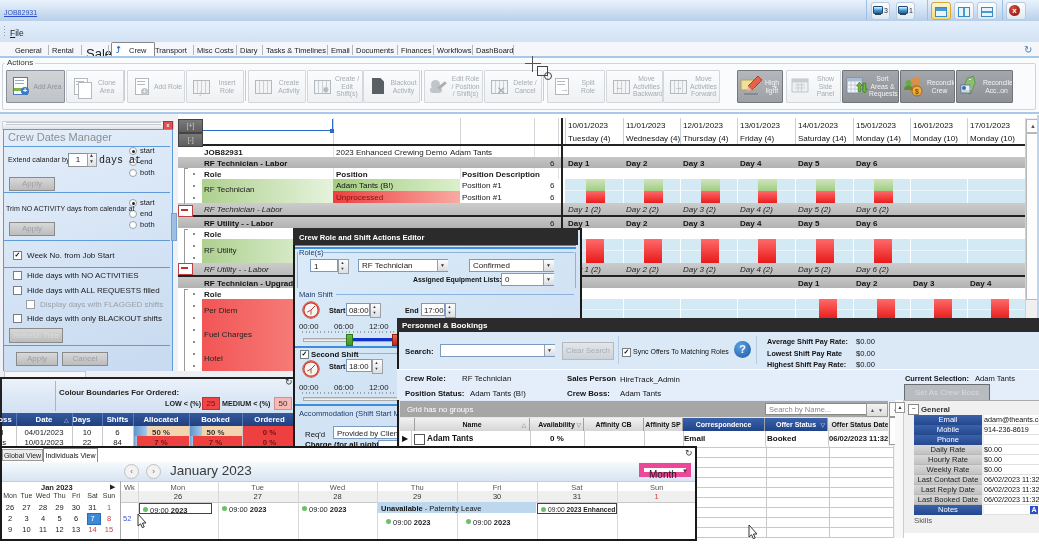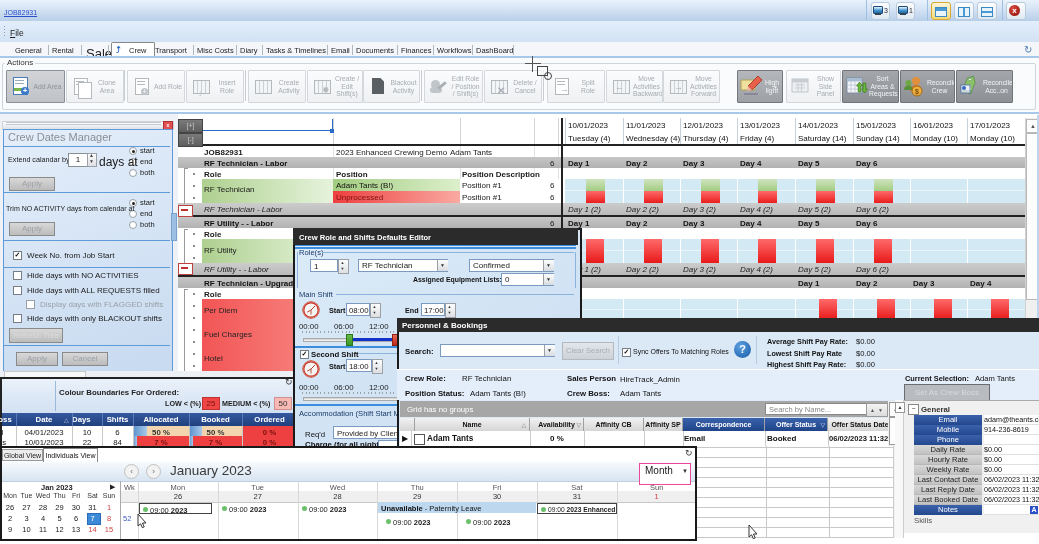--- a/index.html
+++ b/index.html
@@ -248,21 +248,21 @@
 <div class="ab nw" style="left:683px;top:121px;font-size:8px;color:#111;">12/01/2023</div>
 <div class="ab nw" style="left:683px;top:134px;font-size:8px;color:#111;">Thursday (4)</div>
 <div class="ab" style="left:680px;top:118px;width:1px;height:27px;background:#c8d0d8;"></div>
 <div class="ab nw" style="left:740px;top:121px;font-size:8px;color:#111;">13/01/2023</div>
 <div class="ab nw" style="left:740px;top:134px;font-size:8px;color:#111;">Friday (4)</div>
 <div class="ab" style="left:737px;top:118px;width:1px;height:27px;background:#c8d0d8;"></div>
 <div class="ab nw" style="left:798px;top:121px;font-size:8px;color:#111;">14/01/2023</div>
 <div class="ab nw" style="left:798px;top:134px;font-size:8px;color:#111;">Saturday (14)</div>
 <div class="ab" style="left:795px;top:118px;width:1px;height:27px;background:#c8d0d8;"></div>
 <div class="ab nw" style="left:856px;top:121px;font-size:8px;color:#111;">15/01/2023</div>
-<div class="ab nw" style="left:856px;top:134px;font-size:8px;color:#111;">Sunday (14)</div>
+<div class="ab nw" style="left:856px;top:134px;font-size:8px;color:#111;">Monday (14)</div>
 <div class="ab" style="left:853px;top:118px;width:1px;height:27px;background:#c8d0d8;"></div>
 <div class="ab nw" style="left:913px;top:121px;font-size:8px;color:#111;">16/01/2023</div>
 <div class="ab nw" style="left:913px;top:134px;font-size:8px;color:#111;">Monday (10)</div>
 <div class="ab" style="left:910px;top:118px;width:1px;height:27px;background:#c8d0d8;"></div>
 <div class="ab nw" style="left:970px;top:121px;font-size:8px;color:#111;">17/01/2023</div>
 <div class="ab nw" style="left:970px;top:134px;font-size:8px;color:#111;">Monday (10)</div>
 <div class="ab" style="left:967px;top:118px;width:1px;height:27px;background:#c8d0d8;"></div>
 <div class="ab" style="left:333px;top:118px;width:1px;height:28px;background:#d0d4d8;"></div>
 <div class="ab" style="left:460px;top:118px;width:1px;height:28px;background:#d0d4d8;"></div>
 <div class="ab" style="left:534px;top:118px;width:1px;height:28px;background:#d0d4d8;"></div>
@@ -442,21 +442,21 @@
 <div class="ab" style="left:129px;top:158px;width:6px;height:6px;border-radius:50%;background:#fff;border:1px solid #9aa0a6;"></div>
 <div class="ab nw" style="left:140px;top:157px;font-size:7.5px;">end</div>
 <div class="ab" style="left:129px;top:169px;width:6px;height:6px;border-radius:50%;background:#fff;border:1px solid #9aa0a6;"></div>
 <div class="ab nw" style="left:140px;top:168px;font-size:7.5px;">both</div>
 <div class="ab nw" style="left:8px;top:155px;font-size:7.2px;">Extend calandar by</div>
 <div class="ab" style="left:68px;top:153px;width:18px;height:12px;background:#fff;border:1px solid #8a8f94;font-size:8px;text-align:center;line-height:12px;">1</div>
 <div class="ab" style="left:87px;top:153px;width:8px;height:12px;background:linear-gradient(#fdfdfd,#dcdfe3);border:1px solid #9aa0a6;">
       <span style="position:absolute;left:1px;top:-2px;font-size:5px;color:#444;">▲</span>
       <span style="position:absolute;left:1px;top:4px;font-size:5px;color:#444;">▼</span>
     </div>
-<div class="ab nw" style="left:99px;top:155px;font-size:12px;">days at</div>
+<div class="ab nw" style="left:99px;top:155px;font-size:10px;font-family:Liberation Mono, monospace;">days at</div>
 <div class="ab nw" style="left:9px;top:177px;width:44px;height:12px;background:linear-gradient(#d8d8d8,#bcbcbc);border:1px solid #8a8a8a;color:#9aa0a6;font-size:8px;text-align:center;line-height:12px;">Apply</div>
 <div class="ab" style="left:4px;top:192px;width:166px;height:1px;background:#5f9bd8;"></div>
 <div class="ab" style="left:129px;top:199px;width:6px;height:6px;border-radius:50%;background:#fff;border:1px solid #9aa0a6;">
       <span style="position:absolute;left:1.5px;top:1.5px;width:3px;height:3px;border-radius:50%;background:#222;"></span>
     </div>
 <div class="ab nw" style="left:140px;top:198px;font-size:7.5px;">start</div>
 <div class="ab" style="left:129px;top:210px;width:6px;height:6px;border-radius:50%;background:#fff;border:1px solid #9aa0a6;"></div>
 <div class="ab nw" style="left:140px;top:209px;font-size:7.5px;">end</div>
 <div class="ab" style="left:129px;top:221px;width:6px;height:6px;border-radius:50%;background:#fff;border:1px solid #9aa0a6;"></div>
 <div class="ab nw" style="left:140px;top:220px;font-size:7.5px;">both</div>
@@ -552,21 +552,21 @@
     </div>
 <div class="ab" style="left:16px;top:436px;width:1px;height:11px;background:#c8c8c8;"></div>
 <div class="ab" style="left:72px;top:436px;width:1px;height:11px;background:#c8c8c8;"></div>
 <div class="ab" style="left:102px;top:436px;width:1px;height:11px;background:#c8c8c8;"></div>
 <div class="ab" style="left:133px;top:436px;width:1px;height:11px;background:#c8c8c8;"></div>
 <div class="ab" style="left:189px;top:436px;width:1px;height:11px;background:#c8c8c8;"></div>
 <div class="ab" style="left:242px;top:436px;width:1px;height:11px;background:#c8c8c8;"></div>
 <div class="ab" style="left:285px;top:377px;font-size:9px;color:#333;">↻</div>
 <div class="ab" style="left:293px;top:228px;width:285px;height:219px;background:linear-gradient(150deg,#dcebf8,#c9ddf1);border:2px solid #1a1a1a;"></div>
 <div class="ab" style="left:293px;top:228px;width:285px;height:17px;background:#2b2b2b;"></div>
-<div class="ab nw" style="left:299px;top:233px;font-size:7.6px;color:#fff;font-weight:bold;">Crew Role and Shifts Defaults Editor</div>
+<div class="ab nw" style="left:299px;top:233px;font-size:7.6px;color:#fff;font-weight:bold;">Crew Role and Shift Actions Editor</div>
 <div class="ab" style="left:295px;top:245px;width:281px;height:1px;background:#3c8ddd;"></div>
 <div class="ab" style="left:295px;top:247px;width:281px;height:2px;background:#3c8ddd;"></div>
 <div class="ab nw" style="left:299px;top:248px;font-size:7.6px;color:#1a3a6a;">Role(s)</div>
 <div class="ab" style="left:322px;top:252px;width:252px;height:1px;background:#8ab4dc;"></div>
 <div class="ab" style="left:297px;top:252px;width:1px;height:36px;background:#8ab4dc;"></div>
 <div class="ab" style="left:575px;top:252px;width:1px;height:36px;background:#8ab4dc;"></div>
 <div class="ab nw clip" style="left:310px;top:259px;width:28px;height:13px;background:#fff;border:1px solid #7a9ac0;font-size:8px;line-height:13px;padding-left:3px;text-align:left;box-sizing:border-box;">1</div>
 <div class="ab" style="left:338px;top:259px;width:9px;height:13px;background:linear-gradient(#fdfdfd,#dcdfe3);border:1px solid #9aa0a6;">
       <span style="position:absolute;left:1.5px;top:0px;font-size:4px;color:#333;">▲</span>
       <span style="position:absolute;left:1.5px;top:6px;font-size:4px;color:#333;">▼</span>
@@ -775,21 +775,21 @@
 <div class="ab nw clip" style="left:984px;top:505px;width:55px;height:10px;background:#fff;color:#111;font-size:7.2px;line-height:10px;border-bottom:1px solid #e0e0e0;box-sizing:border-box;"></div>
 <div class="ab" style="left:1030px;top:506px;width:8px;height:8px;background:#2a50c8;color:#fff;font-size:7px;font-weight:bold;text-align:center;line-height:8px;">A</div>
 <div class="ab nw" style="left:914px;top:516px;font-size:7.8px;color:#555;">Skills</div>
 <div class="ab" style="left:0;top:446px;width:697px;height:95px;background:#fff;border:2px solid #1a1a1a;box-sizing:border-box;"></div>
 <div class="ab nw clip" style="left:2px;top:449px;width:41px;height:12px;background:#ececec;border:1px solid #999;font-size:7px;text-align:center;line-height:12px;color:#222;box-sizing:border-box;">Global View</div>
 <div class="ab nw clip" style="left:43px;top:448px;width:55px;height:14px;background:#fff;border:1px solid #888;border-bottom:none;font-size:7px;text-align:center;line-height:13px;color:#111;box-sizing:border-box;">Individuals View</div>
 <div class="ab" style="left:2px;top:462px;width:693px;height:19px;background:linear-gradient(#f7fafd,#d7e4f2);border-bottom:1px solid #c0cfe0;"></div>
 <div class="ab" style="left:124px;top:464px;width:13px;height:13px;border-radius:50%;background:#f2f2f2;border:1px solid #c0c0c0;color:#666;font-size:8px;text-align:center;line-height:13px;">‹</div>
 <div class="ab" style="left:146px;top:464px;width:13px;height:13px;border-radius:50%;background:#f2f2f2;border:1px solid #c0c0c0;color:#666;font-size:8px;text-align:center;line-height:13px;">›</div>
 <div class="ab nw" style="left:170px;top:463px;font-size:13.5px;color:#3a3a3a;">January 2023</div>
-<div class="ab nw" style="left:639px;top:463px;width:52px;height:22px;background:#fff;border:1px solid #ec4899;font-size:10px;line-height:13px;padding-left:5px;box-sizing:border-box;">Month</div>
+<div class="ab nw" style="left:639px;top:463px;width:52px;height:14px;background:#fff;border:5px solid #ec4899;font-size:10px;line-height:13px;padding-left:5px;box-sizing:border-box;">Month</div>
 <div class="ab" style="left:682px;top:468px;font-size:6px;color:#333;">▼</div>
 <div class="ab nw" style="left:41px;top:483px;font-size:7.5px;font-weight:bold;color:#222;">Jan 2023</div>
 <div class="ab" style="left:110px;top:483px;font-size:7px;color:#222;">▶</div>
 <div class="ab nw" style="left:2.0px;top:492px;width:16px;text-align:center;font-size:7px;color:#333;">Mon</div>
 <div class="ab nw" style="left:18.5px;top:492px;width:16px;text-align:center;font-size:7px;color:#333;">Tue</div>
 <div class="ab nw" style="left:35.0px;top:492px;width:16px;text-align:center;font-size:7px;color:#333;">Wed</div>
 <div class="ab nw" style="left:51.5px;top:492px;width:16px;text-align:center;font-size:7px;color:#333;">Thu</div>
 <div class="ab nw" style="left:68.0px;top:492px;width:16px;text-align:center;font-size:7px;color:#333;">Fri</div>
 <div class="ab nw" style="left:84.5px;top:492px;width:16px;text-align:center;font-size:7px;color:#333;">Sat</div>
 <div class="ab nw" style="left:101.0px;top:492px;width:16px;text-align:center;font-size:7px;color:#333;">Sun</div>

